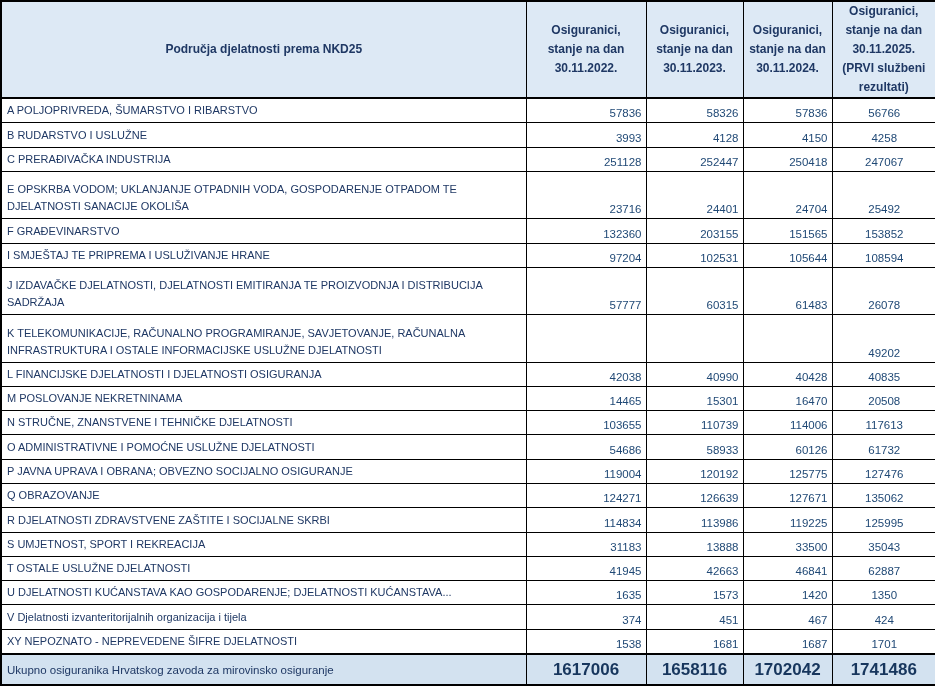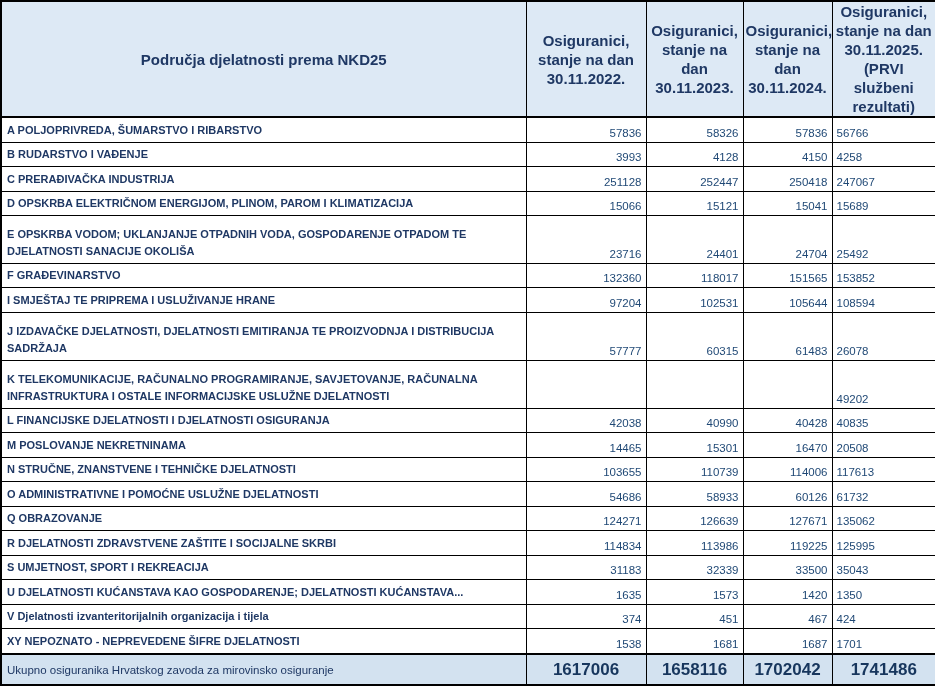--- a/index.html
+++ b/index.html
@@ -25,51 +25,51 @@
     border:1px solid var(--border);
     overflow:hidden;
     box-sizing:border-box;
   }
   
   thead tr{height:96px;}
   thead th{
     background:var(--header-bg);
     color:var(--navy);
     font-weight:bold;
-    font-size:15px;
+    font-size:12px;
     line-height:19px;
     text-align:center;
     vertical-align:middle;
     white-space:pre-line;
     border-bottom:2px solid var(--border);
     padding:0 2px;
   }
   
   tbody tr{height:21px;}
   tbody tr.tall{height:43px;}
   tbody td{
     vertical-align:bottom;
     font-size:11px;
     padding:1px 3px 3px 4px;
   }
   tbody td.label{
     color:var(--navy);
-    font-weight:bold;
+    font-weight:normal;
     line-height:17px;
     text-align:left;
     padding-left:5px;
   }
   tbody td.num{
     color:var(--num);
     font-size:11.5px;
     text-align:right;
     padding-right:4px;
   }
   tbody td.num.center{
-    text-align:left;
+    text-align:center;
     padding-right:3px;
   }
   
   tfoot tr{height:31px;}
   tfoot td{
     background:var(--total-bg);
     border-top:2px solid var(--border);
     vertical-align:middle;
   }
   tfoot td.label{
@@ -118,51 +118,44 @@
   </thead>
   <tbody>
       <tr>
         <td class="label">A POLJOPRIVREDA, ŠUMARSTVO I RIBARSTVO</td>
         <td class="num">57836</td>
         <td class="num">58326</td>
         <td class="num">57836</td>
         <td class="num center">56766</td>
       </tr>
       <tr>
-        <td class="label">B RUDARSTVO I VAĐENJE</td>
+        <td class="label">B RUDARSTVO I USLUŽNE</td>
         <td class="num">3993</td>
         <td class="num">4128</td>
         <td class="num">4150</td>
         <td class="num center">4258</td>
       </tr>
       <tr>
         <td class="label">C PRERAĐIVAČKA INDUSTRIJA</td>
         <td class="num">251128</td>
         <td class="num">252447</td>
         <td class="num">250418</td>
         <td class="num center">247067</td>
-      </tr>
-      <tr>
-        <td class="label">D OPSKRBA ELEKTRIČNOM ENERGIJOM, PLINOM, PAROM I KLIMATIZACIJA</td>
-        <td class="num">15066</td>
-        <td class="num">15121</td>
-        <td class="num">15041</td>
-        <td class="num center">15689</td>
       </tr>
       <tr class="tall">
         <td class="label">E OPSKRBA VODOM; UKLANJANJE OTPADNIH VODA, GOSPODARENJE OTPADOM TE DJELATNOSTI SANACIJE OKOLIŠA</td>
         <td class="num">23716</td>
         <td class="num">24401</td>
         <td class="num">24704</td>
         <td class="num center">25492</td>
       </tr>
       <tr>
         <td class="label">F GRAĐEVINARSTVO</td>
         <td class="num">132360</td>
-        <td class="num">118017</td>
+        <td class="num">203155</td>
         <td class="num">151565</td>
         <td class="num center">153852</td>
       </tr>
       <tr>
         <td class="label">I SMJEŠTAJ TE PRIPREMA I USLUŽIVANJE HRANE</td>
         <td class="num">97204</td>
         <td class="num">102531</td>
         <td class="num">105644</td>
         <td class="num center">108594</td>
       </tr>
@@ -202,39 +195,53 @@
         <td class="num center">117613</td>
       </tr>
       <tr>
         <td class="label">O ADMINISTRATIVNE I POMOĆNE USLUŽNE DJELATNOSTI</td>
         <td class="num">54686</td>
         <td class="num">58933</td>
         <td class="num">60126</td>
         <td class="num center">61732</td>
       </tr>
       <tr>
+        <td class="label">P JAVNA UPRAVA I OBRANA; OBVEZNO SOCIJALNO OSIGURANJE</td>
+        <td class="num">119004</td>
+        <td class="num">120192</td>
+        <td class="num">125775</td>
+        <td class="num center">127476</td>
+      </tr>
+      <tr>
         <td class="label">Q OBRAZOVANJE</td>
         <td class="num">124271</td>
         <td class="num">126639</td>
         <td class="num">127671</td>
         <td class="num center">135062</td>
       </tr>
       <tr>
         <td class="label">R DJELATNOSTI ZDRAVSTVENE ZAŠTITE I SOCIJALNE SKRBI</td>
         <td class="num">114834</td>
         <td class="num">113986</td>
         <td class="num">119225</td>
         <td class="num center">125995</td>
       </tr>
       <tr>
         <td class="label">S UMJETNOST, SPORT I REKREACIJA</td>
         <td class="num">31183</td>
-        <td class="num">32339</td>
+        <td class="num">13888</td>
         <td class="num">33500</td>
         <td class="num center">35043</td>
+      </tr>
+      <tr>
+        <td class="label">T OSTALE USLUŽNE DJELATNOSTI</td>
+        <td class="num">41945</td>
+        <td class="num">42663</td>
+        <td class="num">46841</td>
+        <td class="num center">62887</td>
       </tr>
       <tr>
         <td class="label">U DJELATNOSTI KUĆANSTAVA KAO GOSPODARENJE; DJELATNOSTI KUĆANSTAVA...</td>
         <td class="num">1635</td>
         <td class="num">1573</td>
         <td class="num">1420</td>
         <td class="num center">1350</td>
       </tr>
       <tr>
         <td class="label">V Djelatnosti izvanteritorijalnih organizacija i tijela</td>

